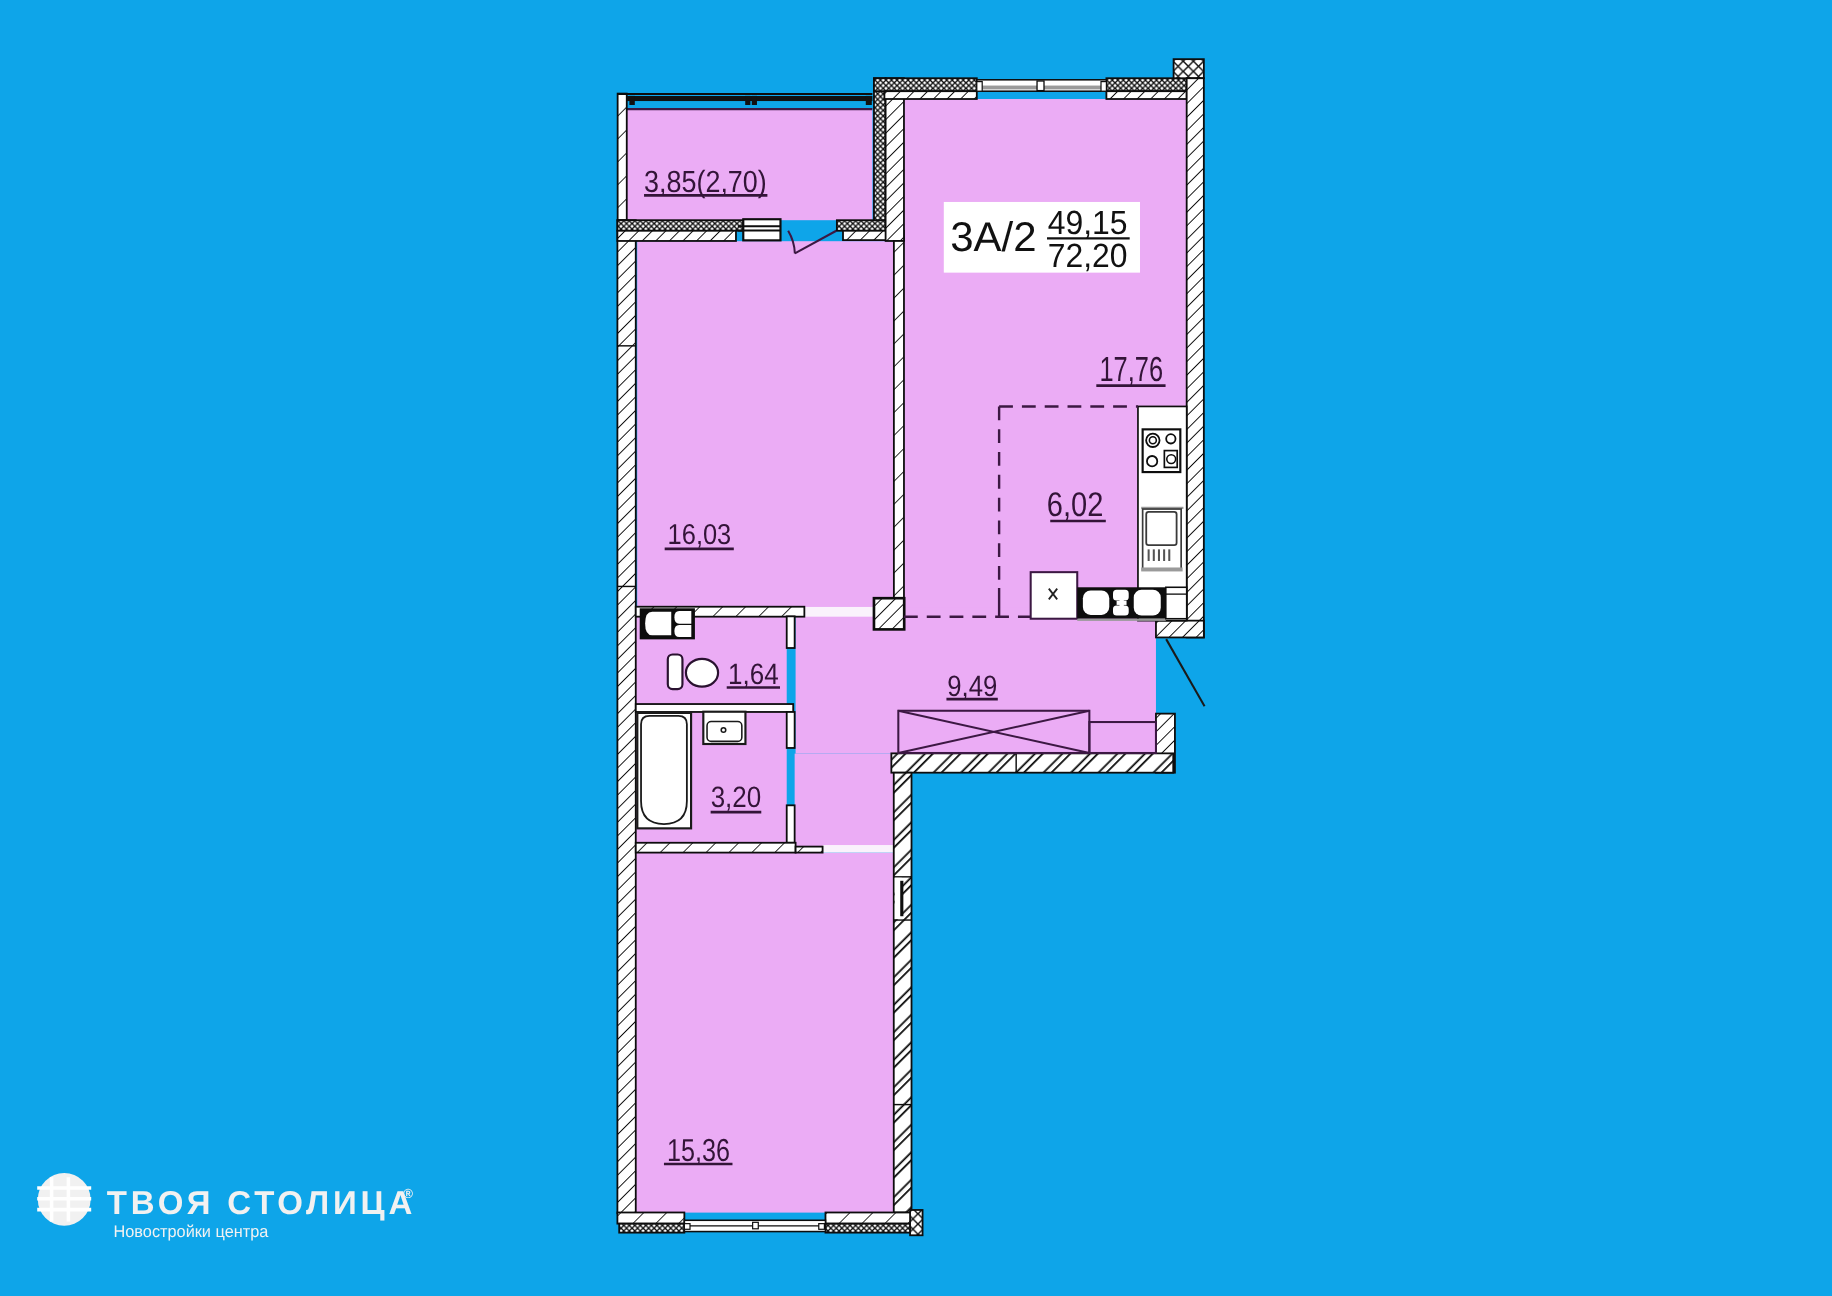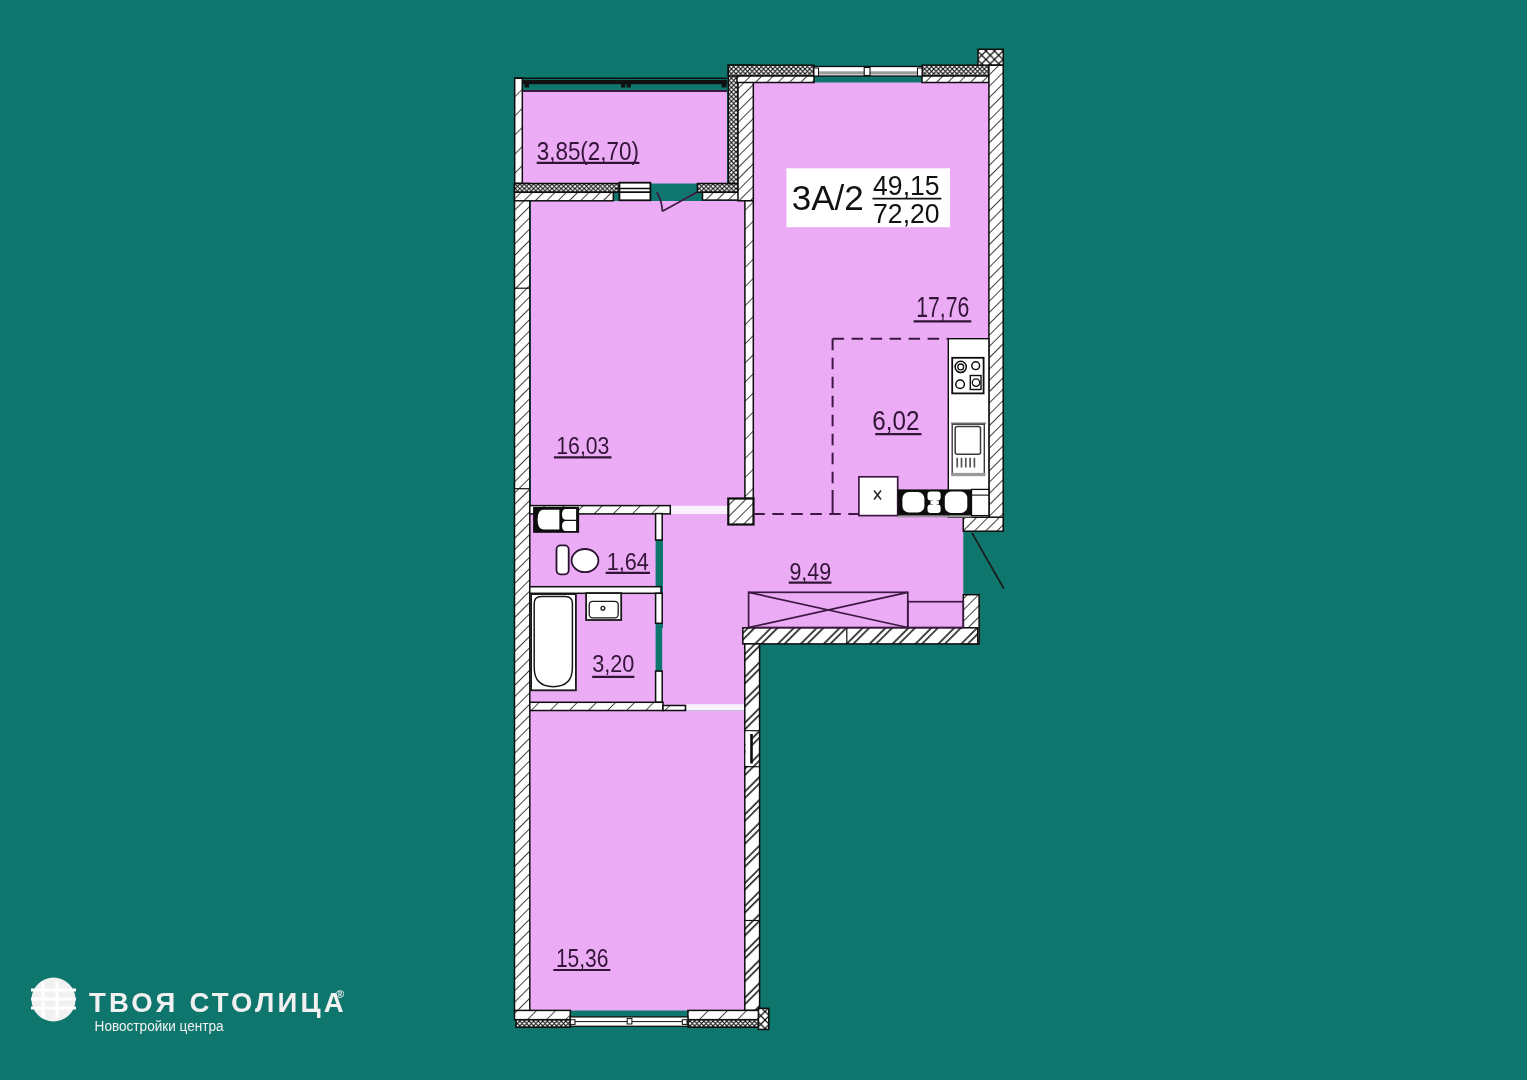--- a/index.html
+++ b/index.html
@@ -1,16 +1,16 @@
 <!DOCTYPE html>
 <html><head>
 <meta charset="utf-8">
 <style>
   html,body{margin:0;padding:0;background:#ffffff;}
-  #page{position:relative;width:1527px;height:1080px;overflow:hidden;background:#0f766e;}
+  #page{position:relative;width:1527px;height:1080px;overflow:hidden;background:#0ea5e9;}
   svg text{font-family:"Liberation Sans", sans-serif;}
 </style>
 </head>
 <body>
 <div id="page">
 <svg width="1527" height="1080" viewBox="0 0 1527 1080" xmlns="http://www.w3.org/2000/svg">
 <defs>
   <pattern id="h1" width="8" height="8" patternUnits="userSpaceOnUse" patternTransform="rotate(-45)">
     <rect width="8" height="8" fill="#ffffff"></rect>
     <line x1="0" y1="0" x2="8" y2="0" stroke="#0d0d0d" stroke-width="1.6"></line>

